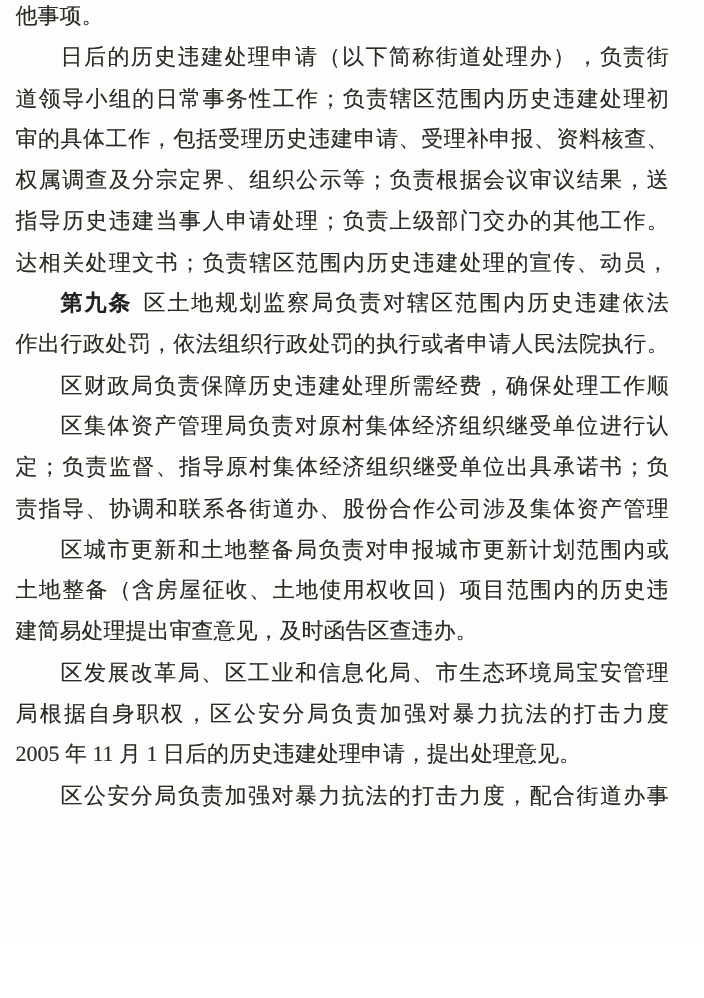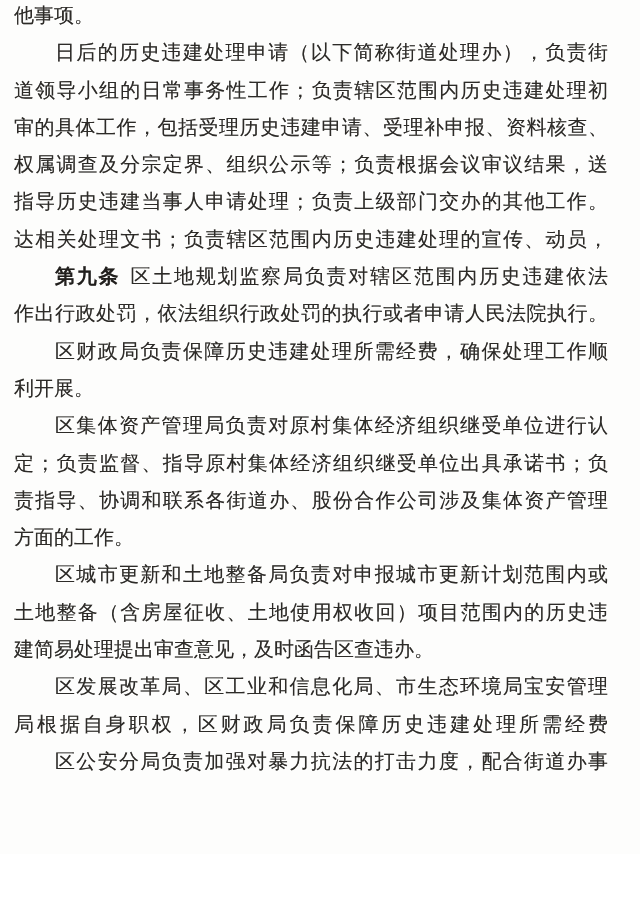--- a/index.html
+++ b/index.html
@@ -86,30 +86,29 @@
       <div class="line"><span>他事项。</span></div>
       <div class="line justify indent"><span>日后的历史违建处理申请（以下简称街道处理办），负责街</span></div>
       <div class="line justify"><span>道领导小组的日常事务性工作；负责辖区范围内历史违建处理初</span></div>
       <div class="line justify"><span>审的具体工作，包括受理历史违建申请、受理补申报、资料核查、</span></div>
       <div class="line justify"><span>权属调查及分宗定界、组织公示等；负责根据会议审议结果，送</span></div>
       <div class="line justify"><span>指导历史违建当事人申请处理；负责上级部门交办的其他工作。</span></div>
       <div class="line justify"><span>达相关处理文书；负责辖区范围内历史违建处理的宣传、动员，</span></div>
       <div class="line justify indent"><span class="article-no">第九条</span><span>区土地规划监察局负责对辖区范围内历史违建依法</span></div>
       <div class="line justify"><span>作出行政处罚，依法组织行政处罚的执行或者申请人民法院执行。</span></div>
       <div class="line justify indent"><span>区财政局负责保障历史违建处理所需经费，确保处理工作顺</span></div>
-      <div class="line"><span>利开展。</span></div>
       <div class="line justify indent"><span>区集体资产管理局负责对原村集体经济组织继受单位进行认</span></div>
       <div class="line justify"><span>定；负责监督、指导原村集体经济组织继受单位出具承诺书；负</span></div>
       <div class="line justify"><span>责指导、协调和联系各街道办、股份合作公司涉及集体资产管理</span></div>
-      <div class="line"><span>方面的工作。</span></div>
       <div class="line justify indent"><span>区城市更新和土地整备局负责对申报城市更新计划范围内或</span></div>
       <div class="line justify"><span>土地整备（含房屋征收、土地使用权收回）项目范围内的历史违</span></div>
       <div class="line"><span>建简易处理提出审查意见，及时函告区查违办。</span></div>
       <div class="line justify indent"><span>区发展改革局、区工业和信息化局、市生态环境局宝安管理</span></div>
-      <div class="line justify"><span>局根据自身职权，区财政局负责保障历史违建处理所需经费</span></div>
+      <div class="line justify"><span>局根据自身职权，区公安分局负责加强对暴力抗法的打击力度</span></div>
+      <div class="line"><span>2005 年 11 月 1 日后的历史违建处理申请，提出处理意见。</span></div>
       <div class="line justify indent"><span>区公安分局负责加强对暴力抗法的打击力度，配合街道办事</span></div>
     </div>
 
   <div class="watermark">
     <svg class="watermark-logo" viewBox="0 0 32 32" fill="none" xmlns="http://www.w3.org/2000/svg">
       <path d="M4 4 L7 9" stroke="#d3d2cf" stroke-width="1.4" stroke-linecap="round"></path>
       <path d="M2 11 L6 12" stroke="#d3d2cf" stroke-width="1.4" stroke-linecap="round"></path>
       <circle cx="18" cy="17" r="10" stroke="#d3d2cf" stroke-width="1.6"></circle>
       <path d="M11 17 q 5 7 13 2" stroke="#d3d2cf" stroke-width="1.4" stroke-linecap="round"></path>
       <path d="M13 12 q 3 3 8 1" stroke="#dddcd9" stroke-width="1.2" stroke-linecap="round"></path>

